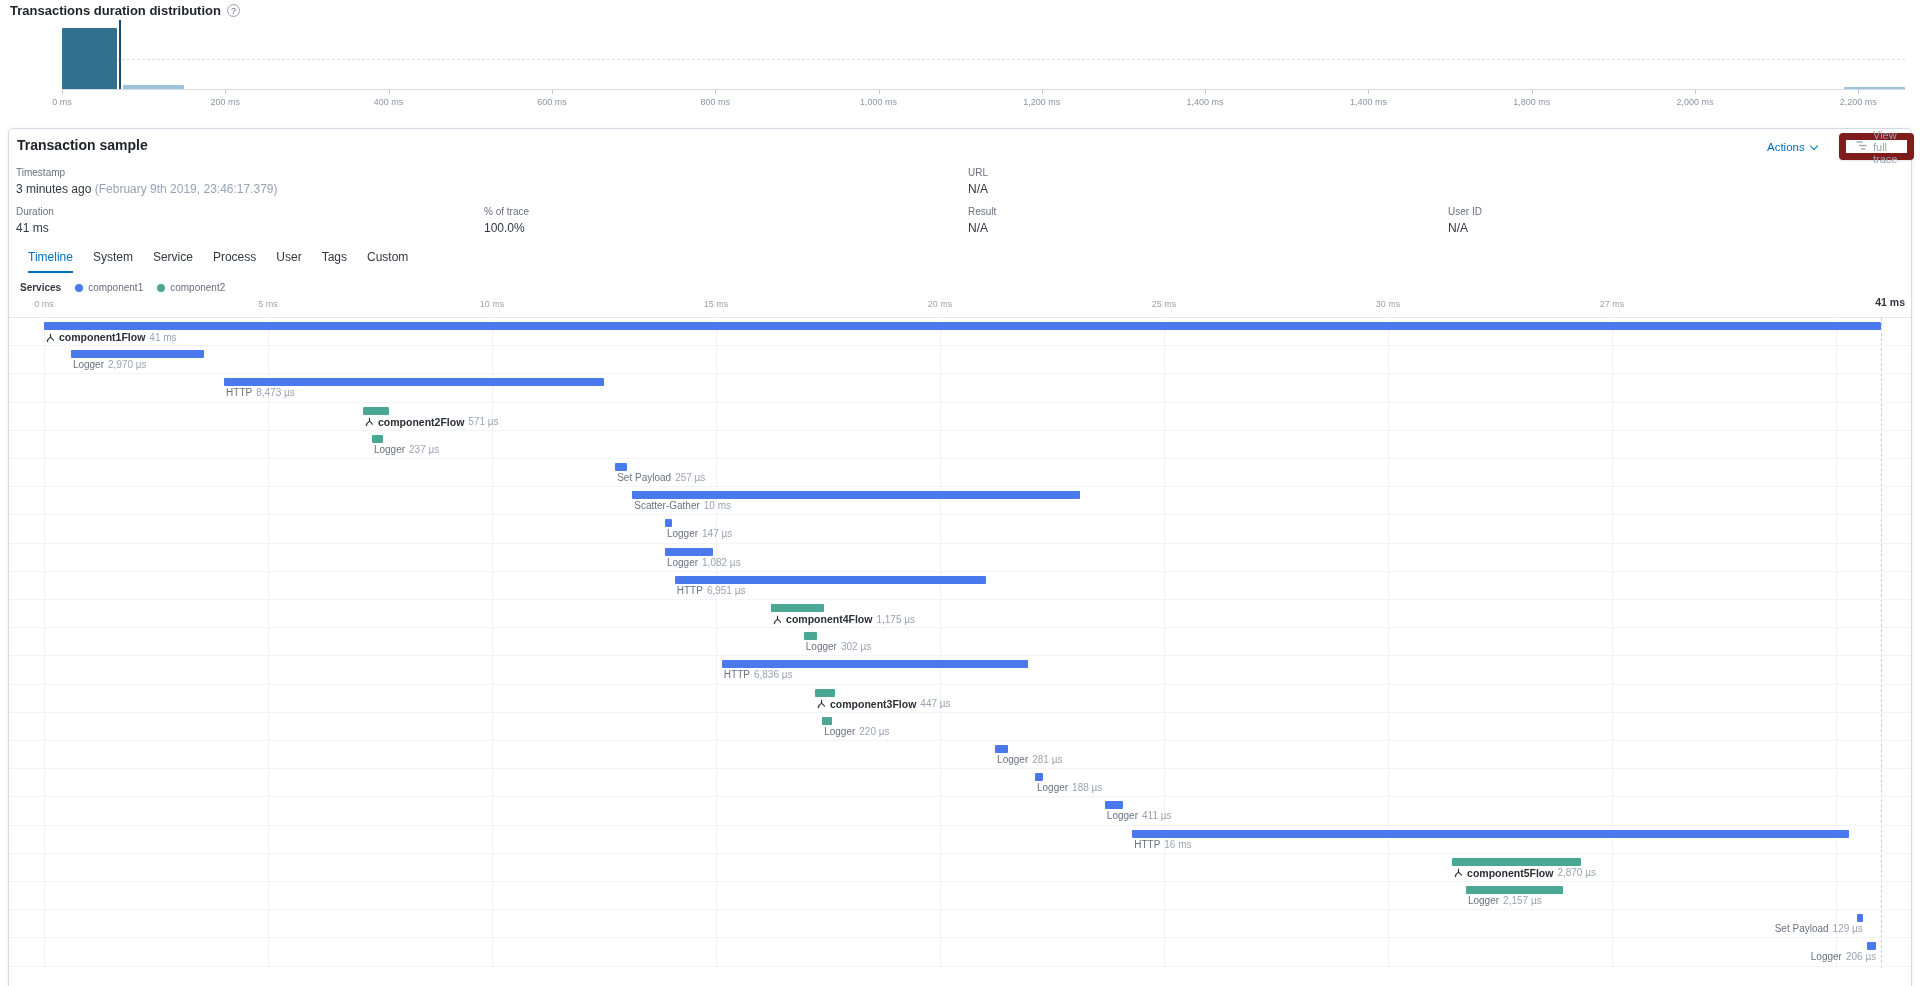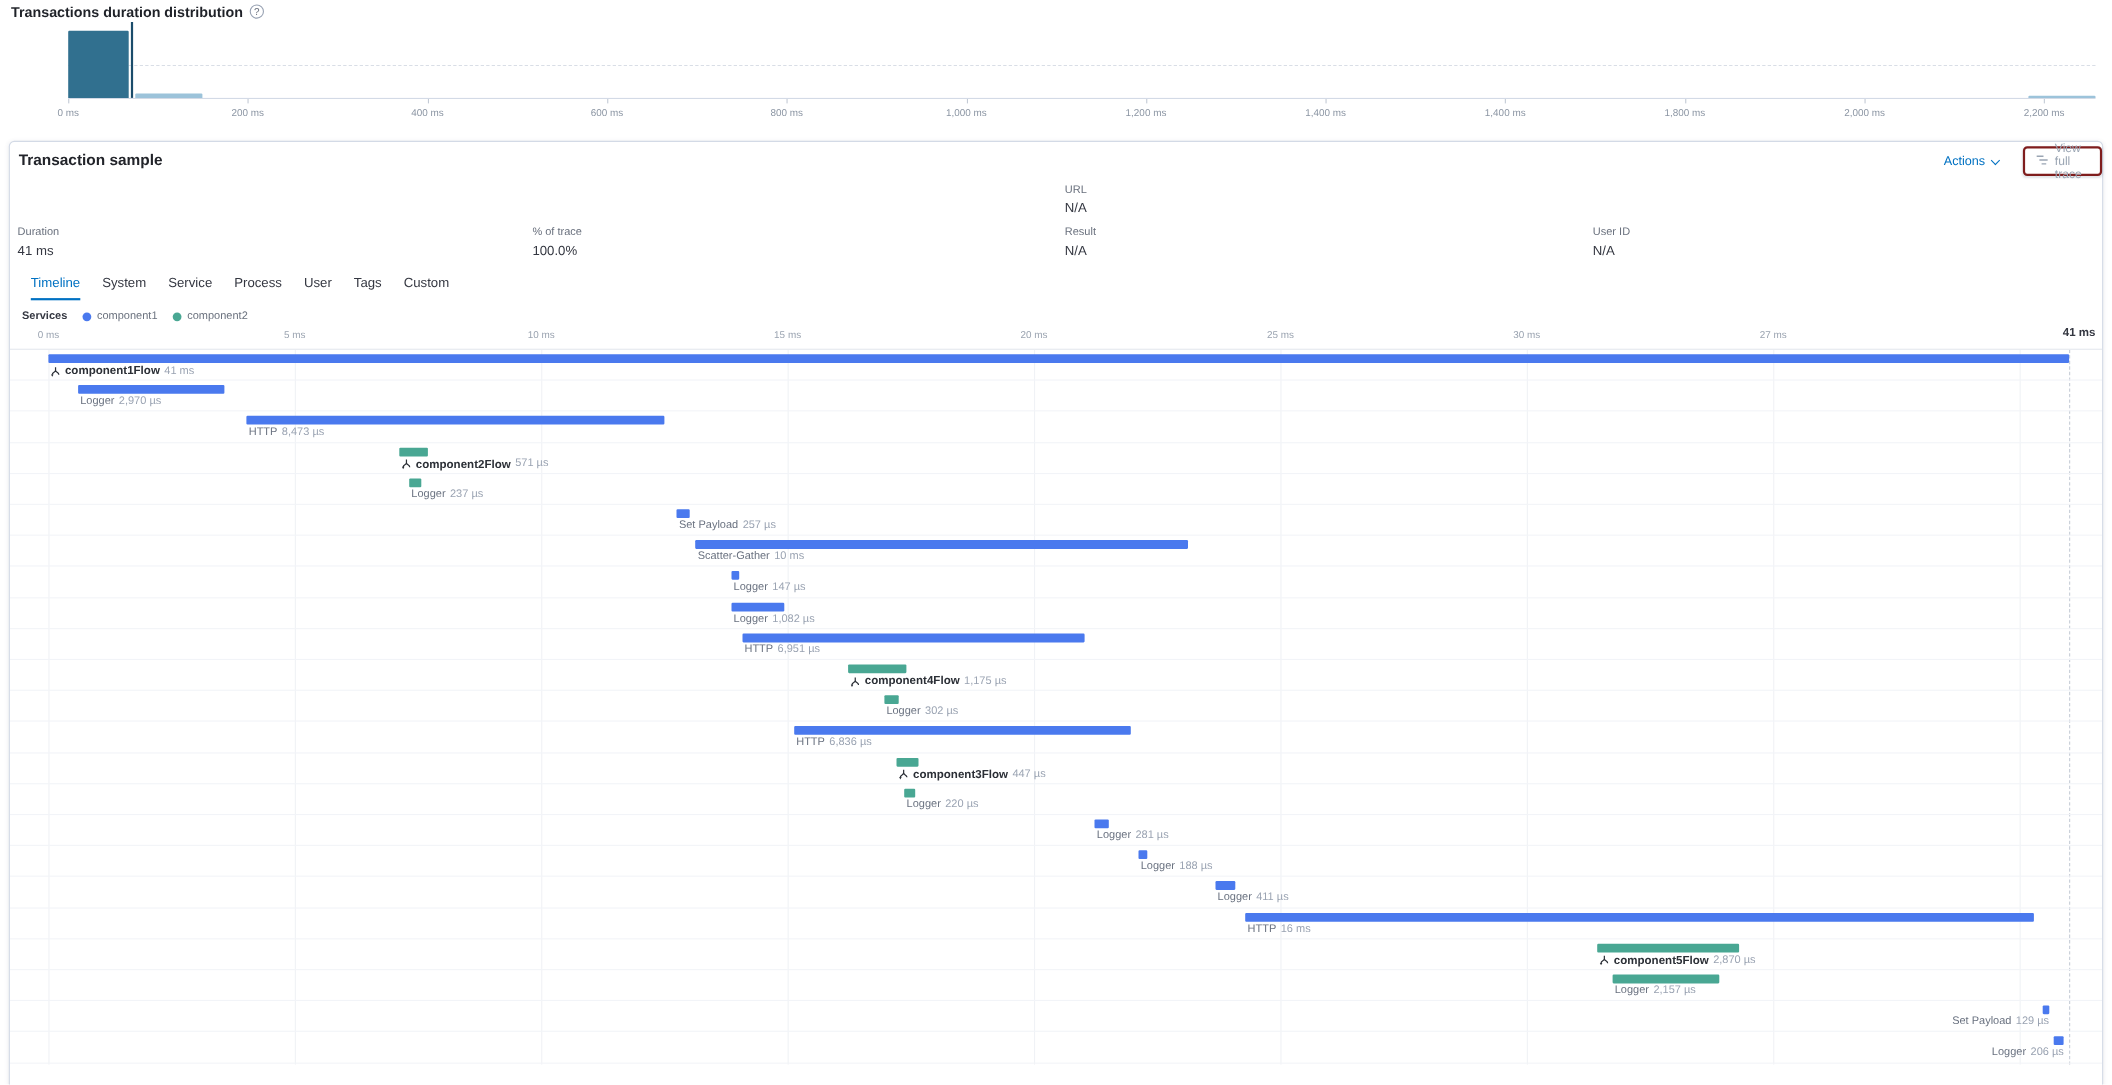--- a/index.html
+++ b/index.html
@@ -14,21 +14,21 @@
   .hbase{position:absolute;left:62px;width:1843px;height:0;border-top:1px solid #d3dae6}
   .hbar{position:absolute;border-radius:1px 1px 0 0;cursor:pointer}
   .hmark{position:absolute;width:2px;background:#1b4c6b}
   .htick{position:absolute;width:1px;height:4px;background:#c3cad5;top:90px}
   .hxl{position:absolute;top:97px;transform:translateX(-50%);font-size:9px;color:#8b95a3;white-space:nowrap}
   
   #panel{position:absolute;left:8px;top:128px;width:1904px;height:862px;background:#fff;border:1px solid #d3dae6;border-radius:5px;box-shadow:0 1px 4px rgba(63,76,99,.09)}
   .ph-title{position:absolute;left:8px;top:8px;font-size:14px;font-weight:700;color:#22242a}
   .actions{position:absolute;left:1758px;top:12px;font-size:11.5px;color:#0071c2;display:flex;align-items:center;gap:6px;cursor:pointer}
   .chev{width:6px;height:6px;border-right:1.4px solid #0071c2;border-bottom:1.4px solid #0071c2;transform:rotate(45deg);margin-top:-3px}
-  .vft{position:absolute;left:1830px;top:4px;height:27px;padding:0 10px;display:flex;align-items:center;gap:6px;background:#fff;border:2px solid #7f1d1d;border-radius:4px;font-size:11px;color:#9aa5b3;box-shadow:0 1px 2px rgba(63,76,99,.15);cursor:default}
+  .vft{position:absolute;left:1830px;top:4px;height:27px;padding:0 10px;display:flex;align-items:center;gap:6px;background:#fff;border:7px solid #7f1d1d;border-radius:4px;font-size:11px;color:#9aa5b3;box-shadow:0 1px 2px rgba(63,76,99,.15);cursor:default}
   .field{position:absolute;white-space:nowrap}
   .fl{font-size:10px;color:#69707d}
   .fv{font-size:12px;color:#343741;margin-top:4px}
   .note{color:#98a2b3}
   #tabs{position:absolute;left:19px;top:121px;display:flex;gap:20px}
   .tab{font-size:12px;color:#343741;padding-bottom:7px;border-bottom:2px solid transparent;cursor:pointer}
   .tab.active{color:#0071c2;border-bottom-color:#0071c2}
   #legend{position:absolute;left:11px;top:153px;display:flex;align-items:center;gap:14px}
   .lgt{font-size:10px;font-weight:700;color:#343741}
   .lgi{display:flex;align-items:center;gap:5px;font-size:10px;color:#69707d}
@@ -103,20 +103,24 @@
       <span><svg width="11" height="11" viewBox="0 0 11 11">
             <g stroke="#9aa5b3" stroke-width="1.3" fill="none">
               <path d="M0.5 2h6.2"></path>
               <path d="M3 5.5h7.5"></path>
               <path d="M5 9h4.2"></path>
             </g>
           </svg></span>
       <span>View full trace</span>
     </div>
 
+    <div class="field" style="left:7px;top:38px">
+      <div class="fl">Timestamp</div>
+      <div class="fv"><span>3 minutes ago</span> <span class="note">(February 9th 2019, 23:46:17.379)</span></div>
+    </div>
     <div class="field" style="left:959px;top:38px">
       <div class="fl">URL</div>
       <div class="fv">N/A</div>
     </div>
     <div class="field" style="left:7px;top:77px">
       <div class="fl">Duration</div>
       <div class="fv">41 ms</div>
     </div>
     <div class="field" style="left:475px;top:77px">
       <div class="fl">% of trace</div>

